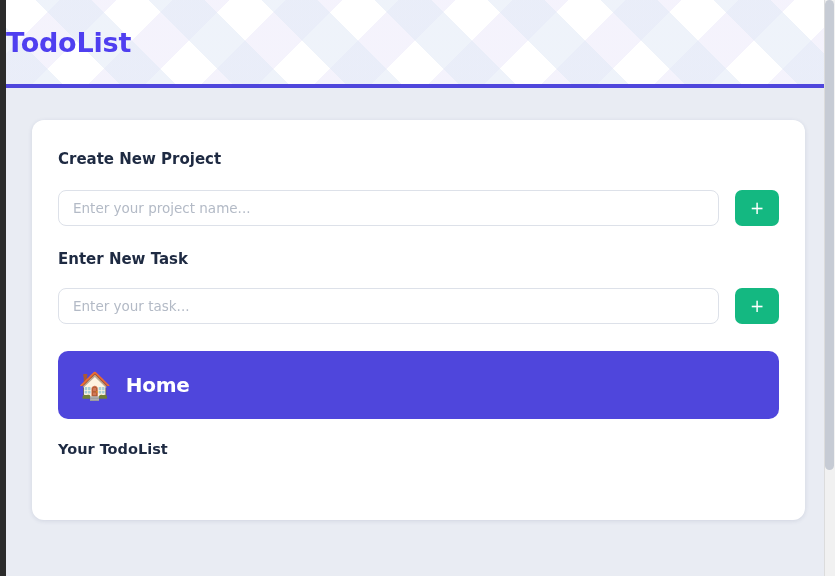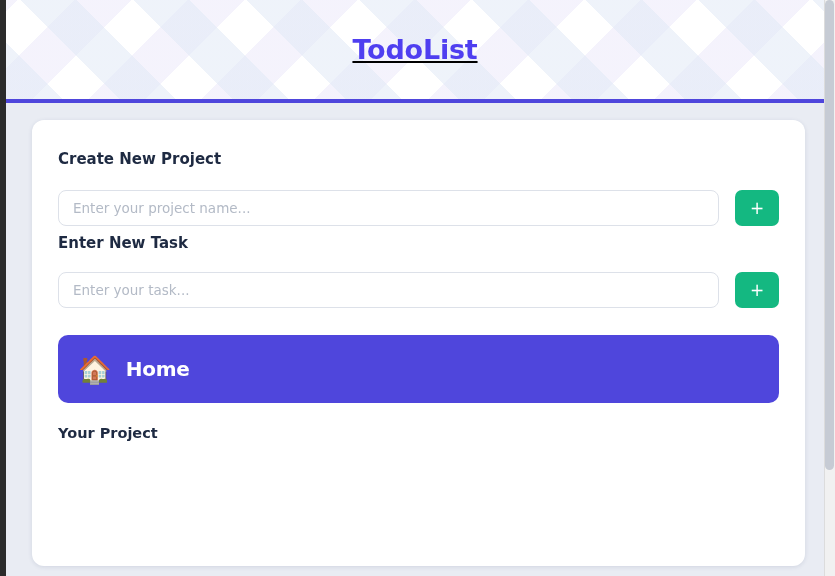--- a/index.html
+++ b/index.html
@@ -51,69 +51,67 @@
     left: 6px; top: 0;
     width: 818px;
     height: 576px;
     background: #e9ecf3;
     overflow: hidden;
   }
 
   
   #app-header {
     position: relative;
-    height: 103px;
+    height: 88px;
     background-color: #ffffff;
     background-image:
       repeating-linear-gradient(45deg,
         rgba(225,233,246,0.55) 0px, rgba(225,233,246,0.55) 40px,
         rgba(255,255,255,0) 40px, rgba(255,255,255,0) 80px),
       repeating-linear-gradient(-45deg,
         rgba(236,233,250,0.55) 0px, rgba(236,233,250,0.55) 40px,
         rgba(255,255,255,0) 40px, rgba(255,255,255,0) 80px);
     border-bottom: 4px solid #4f46dc;
     display: flex;
     align-items: center;
-    justify-content: center;
-    text-decoration: underline;
   }
 
   #page-title {
     font-size: 27px;
     font-weight: bold;
     color: #4f3ff0;
     letter-spacing: -0.2px;
   }
 
   
   #main-card {
     position: absolute;
     left: 26px;
     top: 120px;
     width: 773px;
-    height: 446px;
+    height: 400px;
     background: #ffffff;
     border-radius: 12px;
     box-shadow: 0 1px 4px rgba(80,95,130,0.16);
     padding: 30px 26px 0 26px;
   }
 
   .section-label {
     font-size: 15px;
     font-weight: bold;
     color: #1e2a42;
     margin-bottom: 22px;
   }
   .section-label.tight { margin-bottom: 20px; }
 
   .input-row {
     display: flex;
     align-items: center;
     gap: 16px;
-    margin-bottom: 8px;
+    margin-bottom: 24px;
   }
 
   .text-input {
     flex: 1;
     height: 36px;
     border: 1px solid #dde1e9;
     border-radius: 8px;
     padding: 0 14px;
     font-family: "DejaVu Sans", "Liberation Sans", sans-serif;
     font-size: 13.5px;
@@ -194,21 +192,21 @@
     <div class="input-row">
       <input class="text-input" type="text" placeholder="Enter your task..." style="">
       <button class="add-button">+</button>
     </div>
 
     <div id="home-banner">
       <span id="home-icon">🏠</span>
       <span id="home-label">Home</span>
     </div>
 
-    <div id="your-projects-label">Your Project</div>
+    <div id="your-projects-label">Your TodoList</div>
 
     <div id="project-list"></div>
 
   </div>
 </div>
 
 <div id="left-edge-strip"></div>
 
 <div id="scrollbar-track">
   <div id="scrollbar-thumb"></div>

